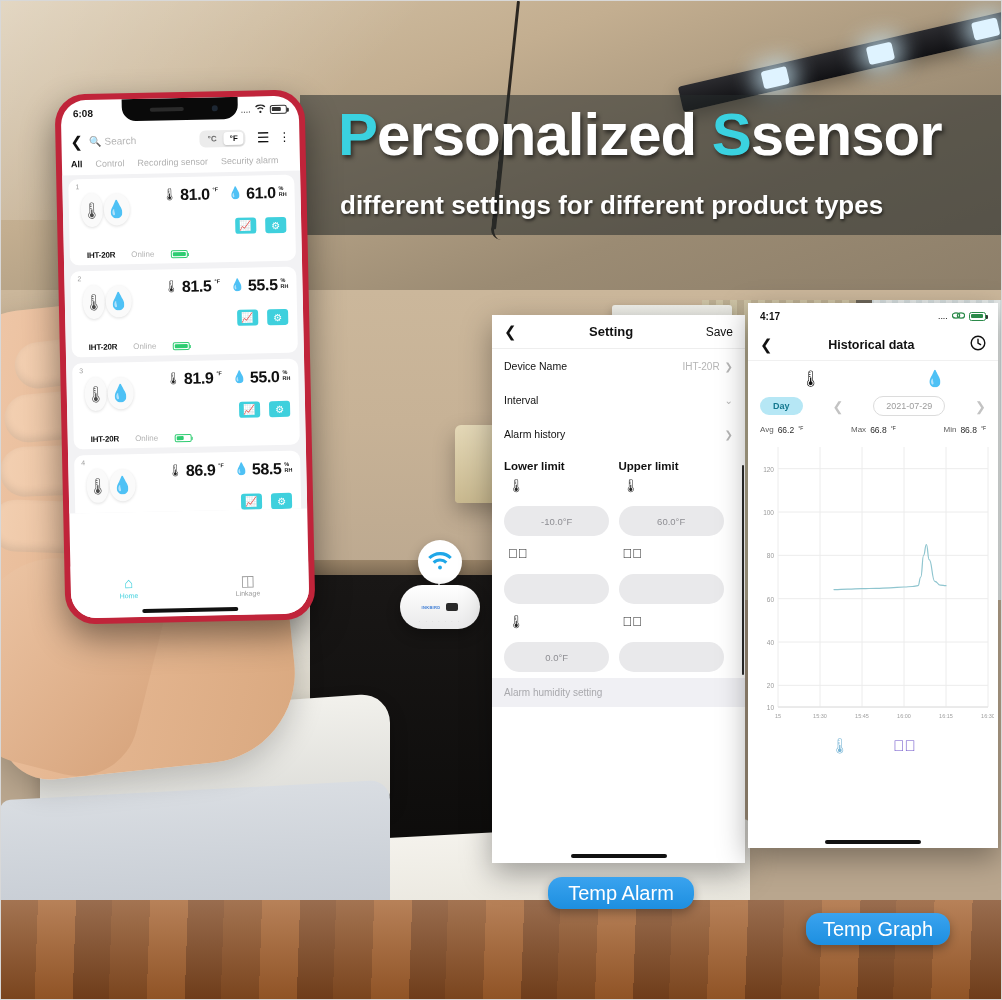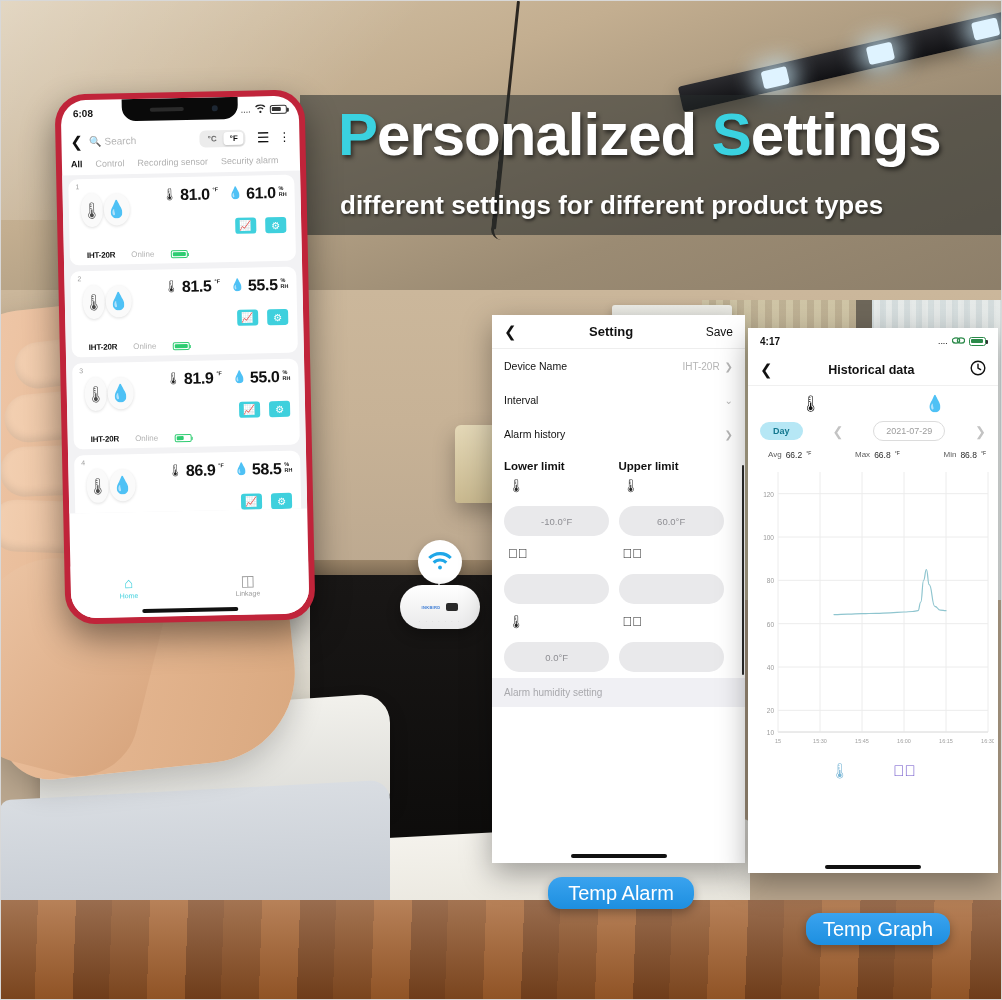--- a/index.html
+++ b/index.html
@@ -296,21 +296,21 @@
   }
   .pill-input.empty{ color:#d3d3d6; }
   .p2-homeind{
     position:absolute; bottom:5px; left:50%; transform:translateX(-50%);
     width:96px; height:4px; background:#111; border-radius:3px;
   }
   .p2-scroll{ position:absolute; right:1px; top:150px; width:2px; height:210px; background:#2b2b2b; border-radius:2px;}
 
   
   .phone3{
-    position:absolute; left:748px; top:328px; width:250px; height:545px;
+    position:absolute; left:748px; top:303px; width:250px; height:545px;
     background:#ffffff; overflow:hidden;
     box-shadow: 0 10px 28px rgba(0,0,0,.35);
   }
   .p3-nav{
     height:32px; display:flex; align-items:center; justify-content:space-between;
     padding:0 12px; background:#fff; border-bottom:1px solid #f0f0f0;
   }
   .p3-title{ font-size:12.5px; font-weight:bold; color:#111;}
   .p3-modes{ display:flex; justify-content:space-around; padding:8px 0 4px 0; }
   .p3-mode{ font-size:16px; color:#9aa0a6;}
@@ -320,21 +320,21 @@
     background:#b6e7f5; color:#14788f; font-size:9px; font-weight:bold;
     padding:4px 13px; border-radius:12px;
   }
   .date-pill{
     border:1px solid #dcdcdc; border-radius:13px; padding:4px 12px;
     font-size:9px; color:#9c9c9c; background:#fff;
   }
   .arw{ font-size:13px; color:#c3c3c3; }
   .stats-row{ display:flex; justify-content:space-between; padding:7px 12px 4px 12px;}
   .stat{ display:flex; align-items:flex-start; gap:4px;}
-  .stat .lbl{ font-size:8px; color:#5c5c5c;margin-left:8px;}
+  .stat .lbl{ font-size:8px; color:#5c5c5c;}
   .stat .v{ font-size:8.5px; color:#2b2b2b;}
   .stat .u{ font-size:5px; color:#2b2b2b; padding-top:0px;}
 
   .chart-box{ position:relative; height:290px; margin:2px 4px 0 4px; }
   .chart-svg{ display:block; }
 
   .bot-icons{ display:flex; justify-content:center; gap:44px; padding:6px 0 4px 0;}
   .bot-icons .bi{ font-size:15px; }
   .bi.blue{ color:#79b6d6; }
   .bi.purple{ color:#6b50c8; }
@@ -408,21 +408,21 @@
       </svg>
   </div>
   <div class="gateway">
     <span class="gw-logo">INKBIRD</span>
     <span class="gw-btn"></span>
     <span class="gw-dots">· · · · · · ·</span>
   </div>
 </div>
 
 <div class="banner"></div>
-<div class="headline"><span class="cap">P</span><span>ersonalized </span><span class="cap">S</span><span>ettings</span></div>
+<div class="headline"><span class="cap">P</span><span>ersonalized </span><span class="cap">S</span><span>sensor</span></div>
 <div class="subline">different settings for different product types</div>
 
 <div class="phone1">
   <div class="phone1-screen">
     <div class="notch">
       <span class="speaker"></span>
       <span class="cam"></span>
     </div>
 
     <div class="statusbar">

